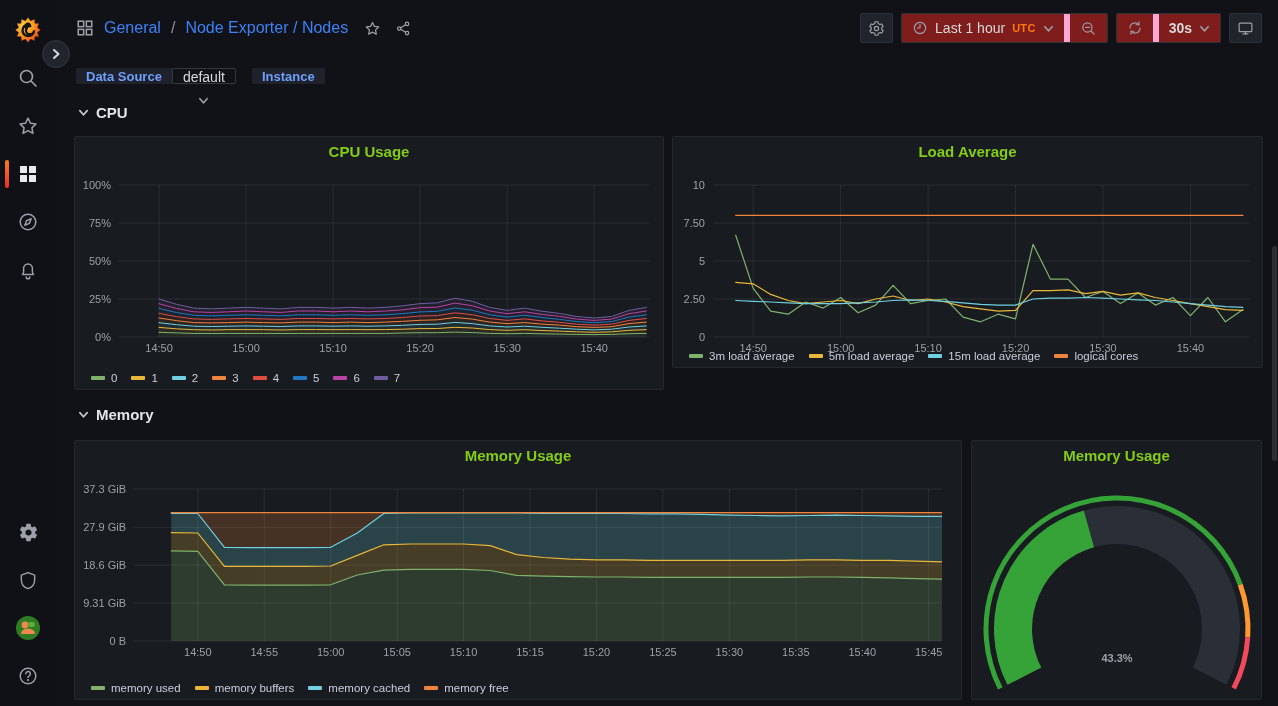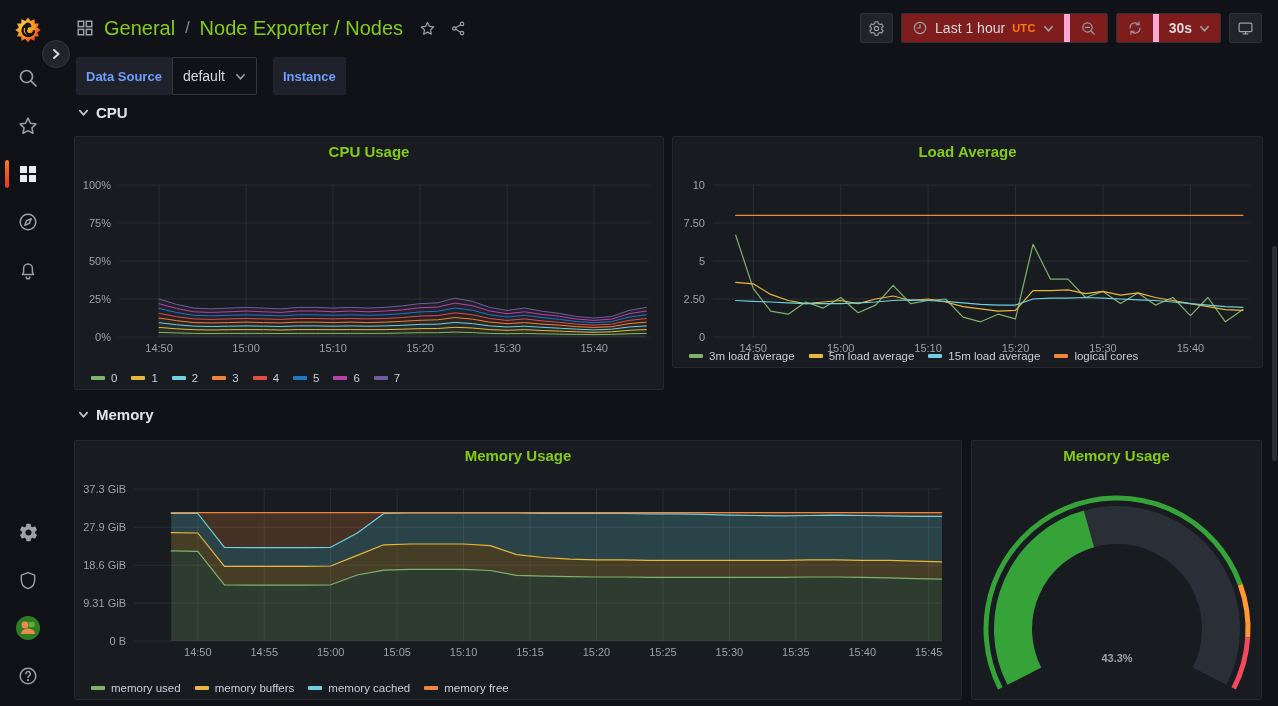--- a/index.html
+++ b/index.html
@@ -36,46 +36,46 @@
     z-index:9; cursor:pointer; color:#d8d9da;
   }
 
   
   .main { flex:1; position:relative; }
   .navbar {
     height:56px; display:flex; align-items:center; justify-content:space-between;
     padding:0 16px 0 20px;
   }
   .crumbs { display:flex; align-items:center; gap:10px; }
-  .crumb { font-size:20px; color:#84cc16; cursor:pointer; white-space:nowrap; }
+  .crumb { font-size:16px; color:#3b82f6; cursor:pointer; white-space:nowrap; }
   .crumb-sep { color:#8e9097; font-size:16px; }
   .crumb-actions { display:flex; align-items:center; gap:14px; margin-left:6px; }
 
   .toolbar { display:flex; align-items:center; gap:8px; }
   .tb-btn {
     height:30px; min-width:30px; padding:0 7px; background:#202329; border:1px solid #2e3138;
     border-radius:2px; display:flex; align-items:center; justify-content:center; gap:7px;
     cursor:pointer; color:#c7c9ce; font-size:14px;
   }
   .tb-group { display:flex; align-items:stretch; background:#7f1d1d; border:1px solid #2e3138; border-radius:2px; height:30px; }
   .tb-seg { display:flex; align-items:center; gap:7px; padding:0 10px; cursor:pointer; }
   .tb-seg + .tb-seg { border-left:6px solid #f9a8d4;font-weight:bold; }
   .utc { color:#ff780a; font-weight:700; font-size:11px; letter-spacing:.3px; }
   .tb-text { font-size:14px; color:#d8d9da; white-space:nowrap; }
 
   
   .submenu { height:40px; display:flex; align-items:center; gap:16px; padding:0 16px 0 20px; }
-  .var-group { display:flex; align-items:stretch; height:38px; }
+  .var-group { display:flex; align-items:stretch; height:16px; }
   .var-label {
     background:#1f222a; color:#6e9fff; font-size:13px; font-weight:700;
     display:flex; align-items:center; padding:0 10px; border-radius:2px 0 0 2px; cursor:pointer;
   }
   .var-value {
     border:1px solid #34373e; border-radius:0 2px 2px 0; display:flex; align-items:center; gap:10px;
-    padding:0 10px; font-size:14px; color:#d8d9da; cursor:pointer; background:#111217;
+    padding:0 10px; font-size:14px; color:#d8d9da; cursor:pointer; background:#111217;flex-direction:column;
   }
 
   
   .dash { position:absolute; top:96px; left:0; right:0; bottom:0; overflow:hidden; }
   .row-header { position:absolute; display:flex; align-items:center; gap:7px; cursor:pointer; }
   .row-title { font-size:15px; font-weight:700; color:#e3e4e8; }
 
   .panel {
     position:absolute; background:#181b1f; border:1px solid #25272e; border-radius:2px;
   }

